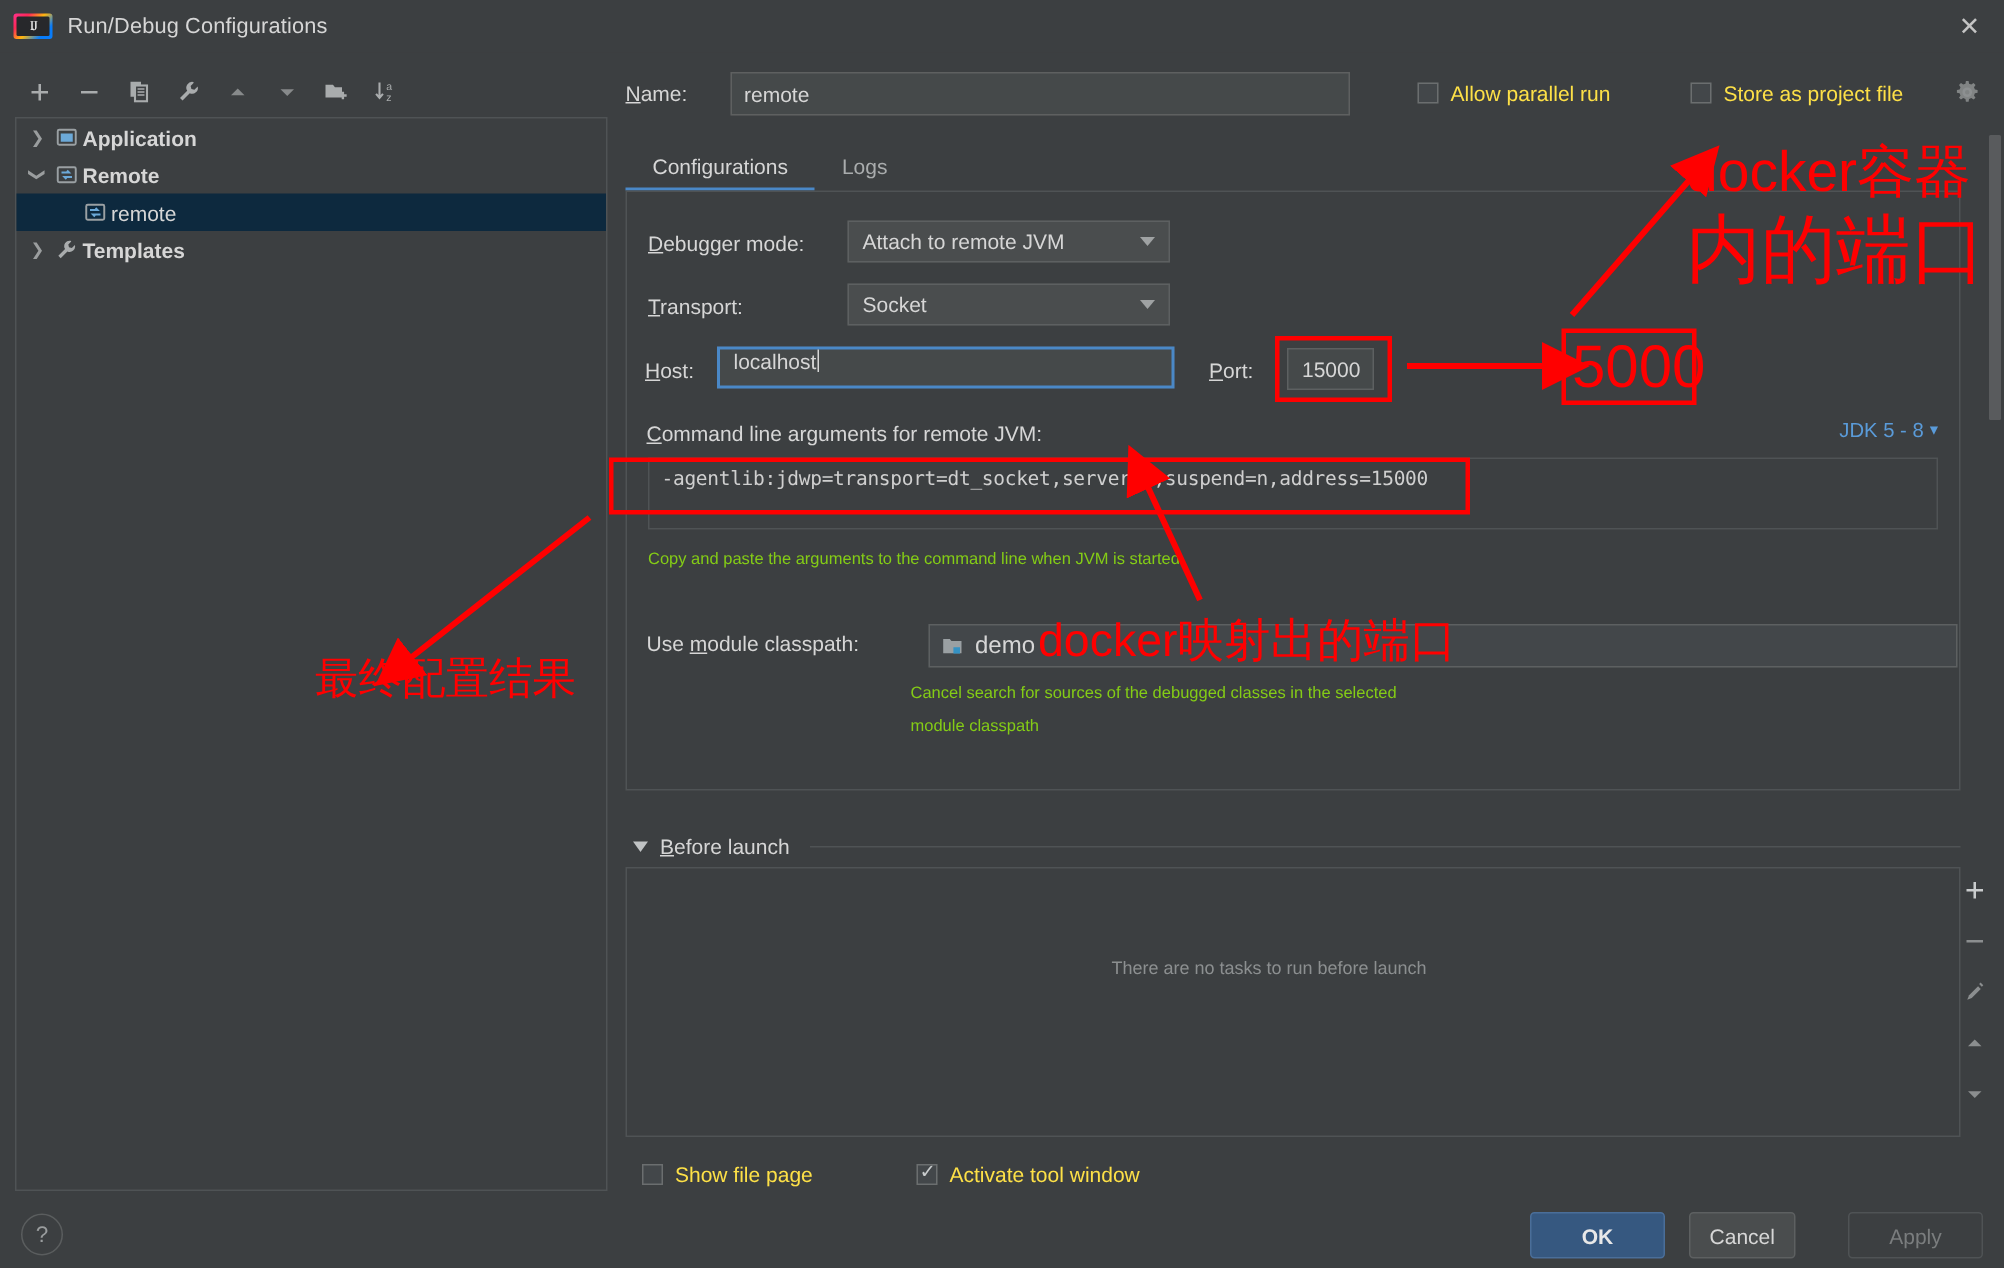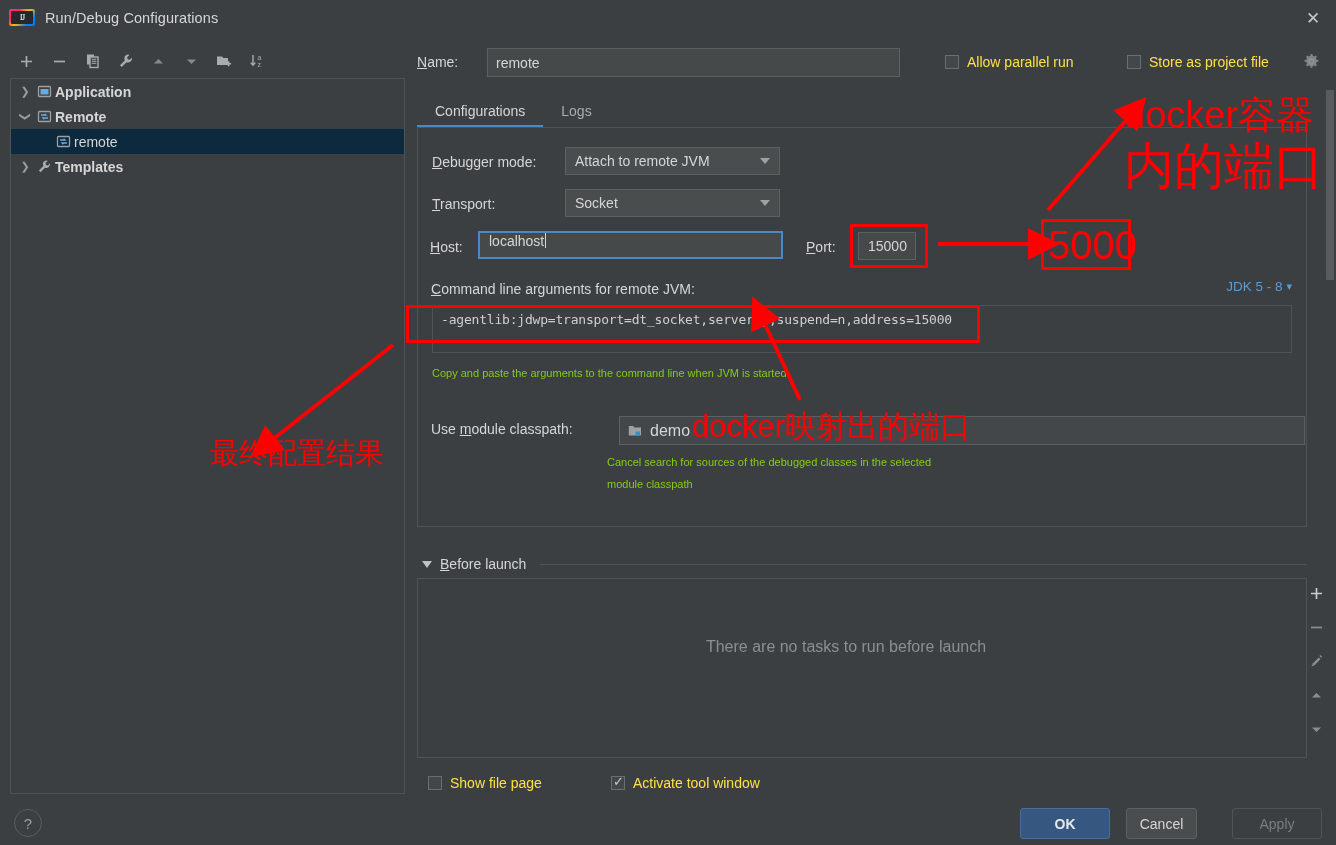--- a/index.html
+++ b/index.html
@@ -169,21 +169,21 @@
     width: 0; height: 0; border-left: 5px solid transparent; border-right: 5px solid transparent;
     border-top: 7px solid #c0c3c4;
   }
   .bl-line { flex: 1; height: 1px; background: #4f5355; margin-left: 6px; }
   .bl-box {
     position: absolute; left: 417px; top: 578px; width: 890px; height: 180px;
     border: 1px solid #4f5355; background: #3c3f41;
   }
   .bl-empty {
     position: absolute; left: 417px; top: 638px; width: 858px; text-align: center;
-    font-size: 16px; color: #8c8f90;
+    font-size: 12px; color: #8c8f90;
   }
   .bl-side {
     position: absolute; right: 5px; top: 583px; width: 30px;
     display: flex; flex-direction: column; align-items: center; gap: 14px;
   }
   .bl-side > div { color: #9a9d9e; width: 22px; height: 20px; display:flex; align-items:center; justify-content:center;}
 
   .scrollbar {
     position: absolute; right: 1px; top: 90px; width: 11px; height: 680px;
     background: #3c3f41;

